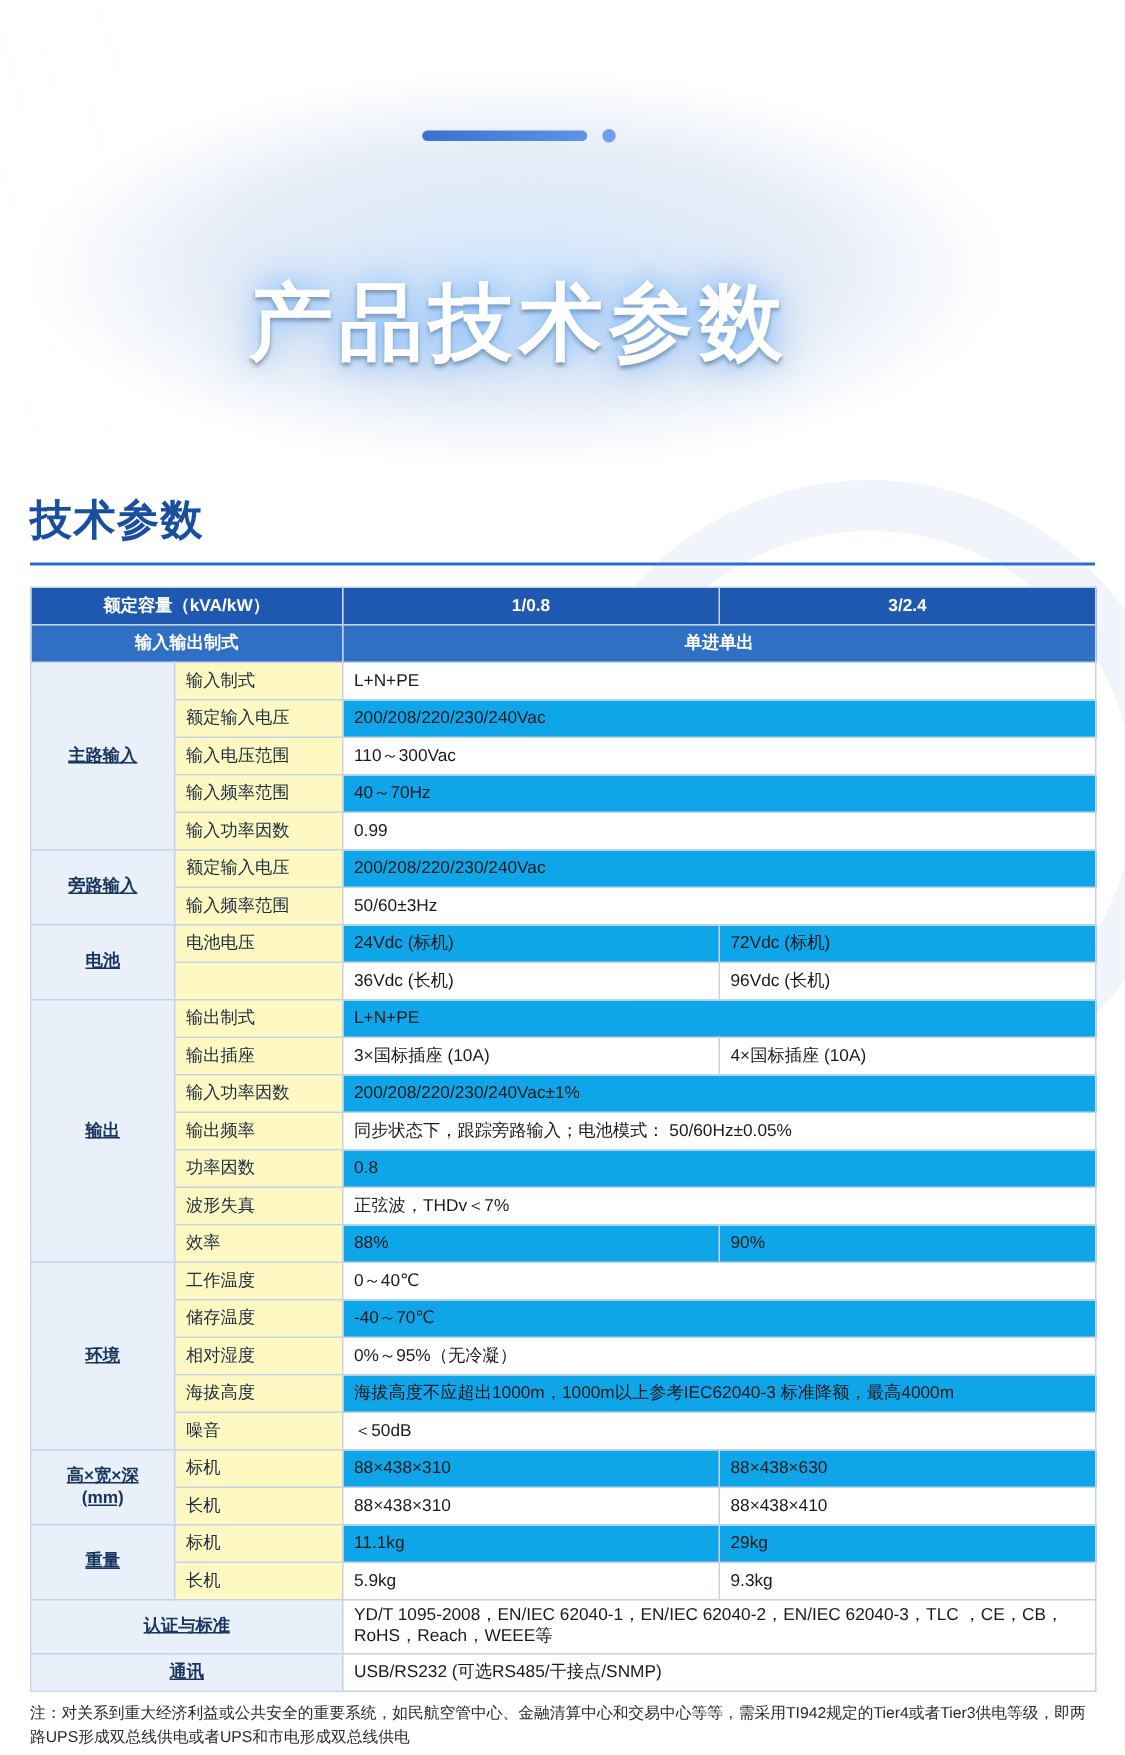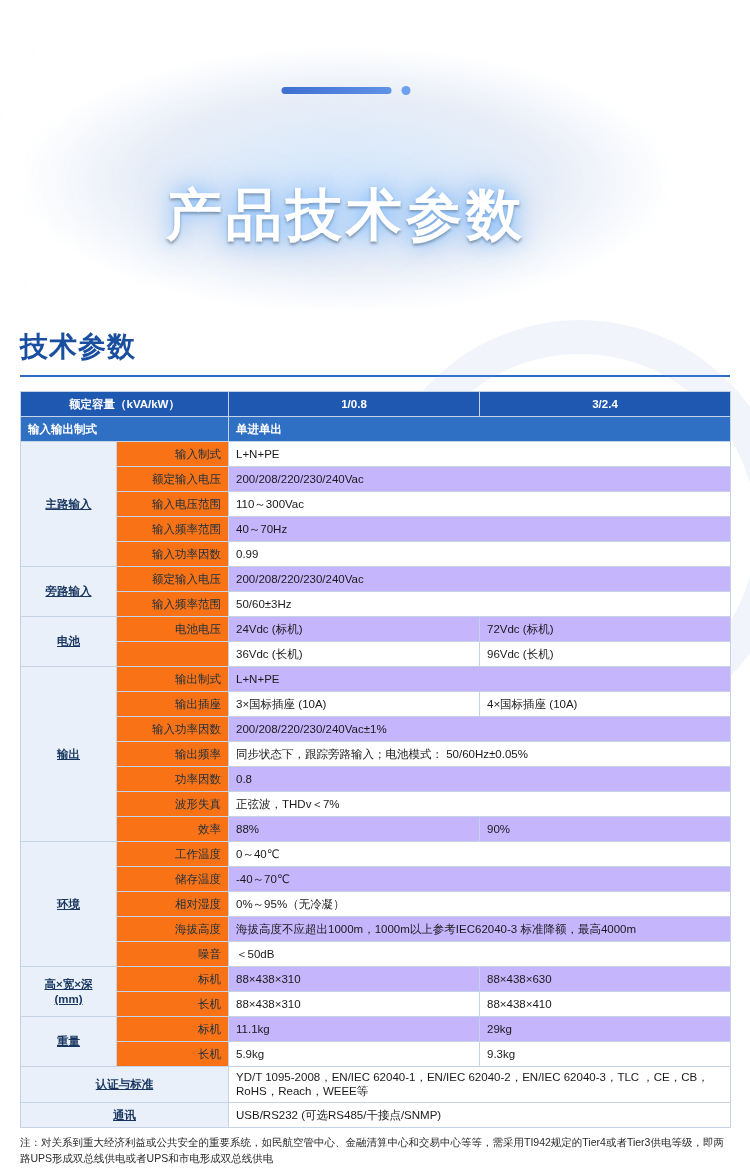--- a/index.html
+++ b/index.html
@@ -128,37 +128,37 @@
   .hdr {
     background: #1f58b0;
     color: #ffffff;
     text-align: center;
     font-weight: bold;
     height: 26px;
   }
   .hdr-sub {
     background: #2f6fc4;
     color: #ffffff;
-    text-align: left;
+    text-align: center;
     font-weight: bold;
   }
   .grp {
     background: #e9f0f9;
     text-align: center;
     font-weight: bold;
     color: #17355f;
     text-decoration: underline;
   }
   .lbl {
-    background: #f97316;
-    text-align: right;
+    background: #fef9c3;
+    text-align: left;
     color: #20303f;
   }
   .val { background: #ffffff; }
-  .val.alt { background: #c4b5fd; }
+  .val.alt { background: #0ea5e9; }
   .c-a { width: 96px; }
   .c-b { width: 112px; }
   .c-c { width: 251px; }
   .c-d { width: 251px; }
 
   .note {
     padding: 6px 20px 0 20px;
     font-size: 10.5px;
     color: #2a2a2a;
     line-height: 1.55;

